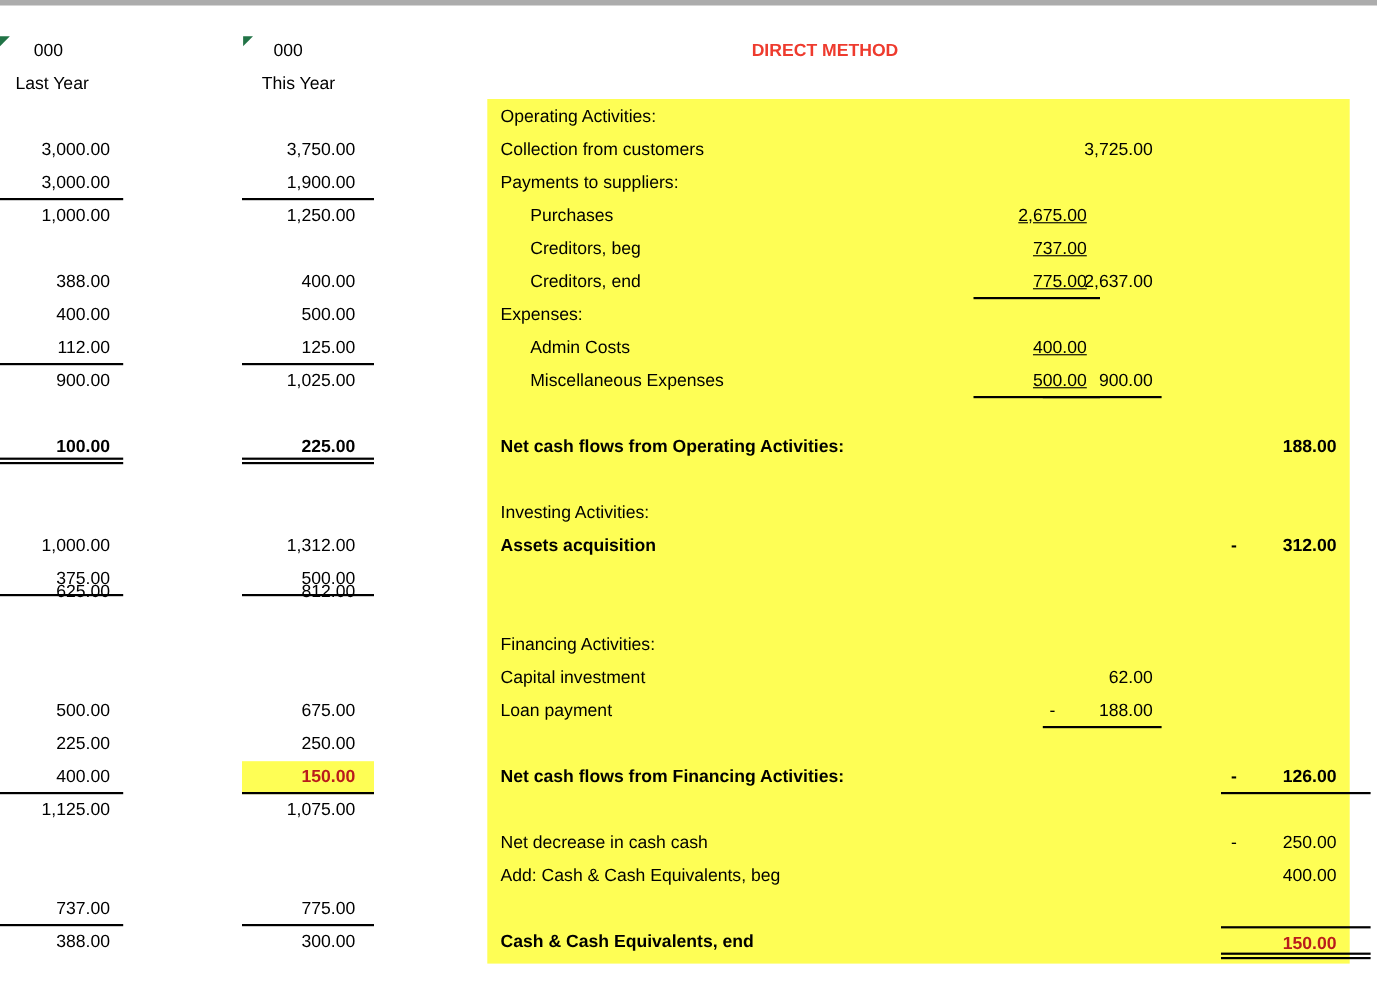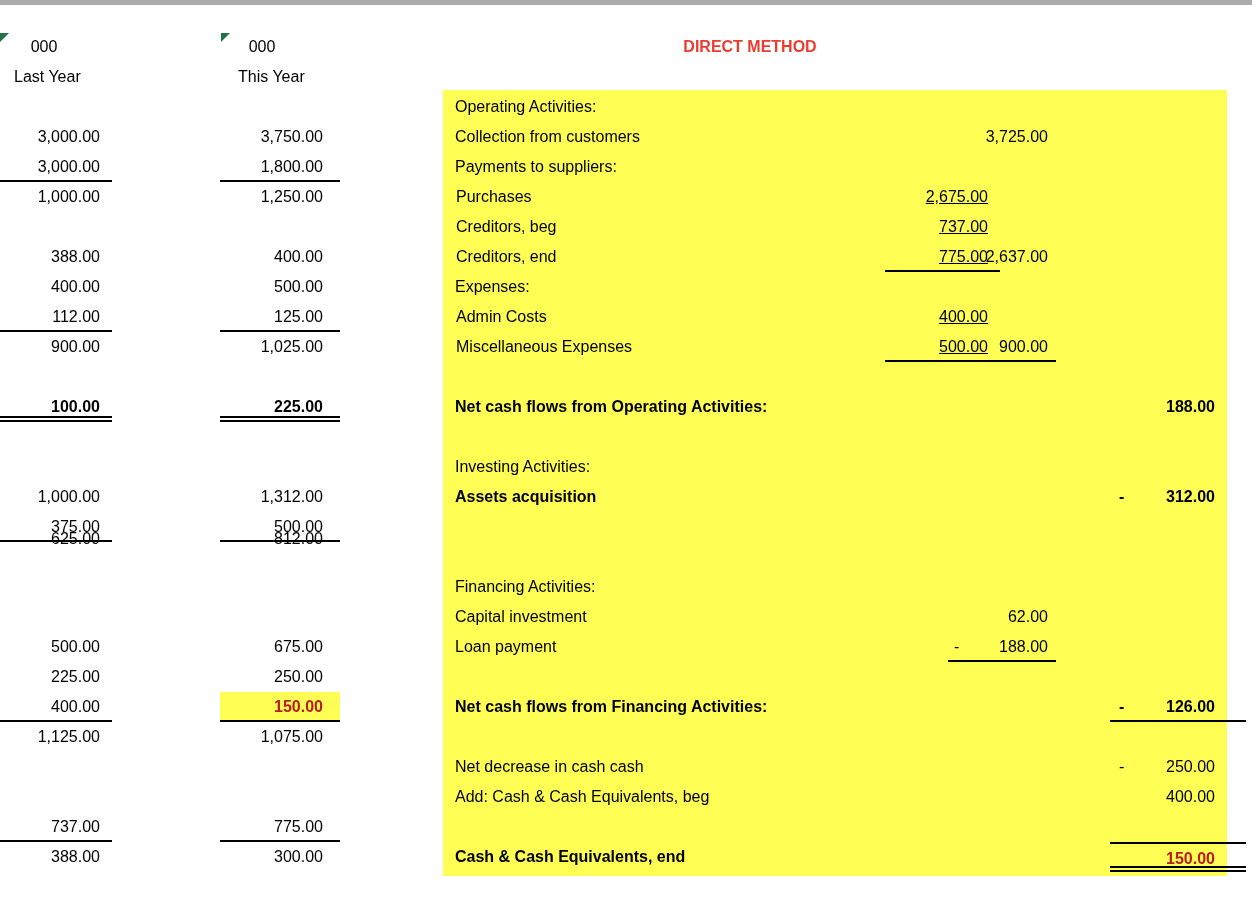--- a/index.html
+++ b/index.html
@@ -15,21 +15,21 @@
   .cell { position:absolute; top:0; height:30px; line-height:30px; white-space:nowrap; }
   
   .ca { left:0; width:112px; text-align:right; padding-right:12px; }
   .cb { left:220px; width:120px; text-align:right; padding-right:17px; }
   .ca.hdr { text-align:left; padding:0 0 0 14px; }
   .cb.hdr { text-align:left; padding:0 0 0 18px; }
   .ca.ctr { text-align:center; padding-right:24px; }
   .cb.ctr { text-align:center; padding-right:36px; }
   
   .lbl { left:455px; }
-  .lbl.ind { left:456px; }
+  .lbl.ind { left:482px; }
   .n1 { left:885px; width:115px; text-align:right; padding-right:12px;text-decoration:underline; }
   .n2 { left:948px; width:108px; text-align:right; padding-right:8px; }
   .n3 { left:1110px; width:136px; text-align:right; padding-right:31px; }
   .flexcell { display:flex; justify-content:space-between; text-align:right; }
   .n2.flexcell { padding-left:6px; }
   .n3.flexcell { padding-left:9px; }
   
   .ul  { border-bottom:2px solid #000; }
   .dul { border-bottom:6px double #000; }
   .tl  { border-top:2px solid #000; }
@@ -72,21 +72,21 @@
 
 <div class="row" style="top:122px">
   <div class="cell ca">3,000.00</div>
   <div class="cell cb">3,750.00</div>
   <div class="cell lbl">Collection from customers</div>
   <div class="cell n2">3,725.00</div>
 </div>
 
 <div class="row" style="top:152px">
   <div class="cell ca ul">3,000.00</div>
-  <div class="cell cb ul">1,800.00</div>
+  <div class="cell cb ul">1,900.00</div>
   <div class="cell lbl">Payments to suppliers:</div>
 </div>
 
 <div class="row" style="top:182px">
   <div class="cell ca">1,000.00</div>
   <div class="cell cb">1,250.00</div>
   <div class="cell lbl ind">Purchases</div>
   <div class="cell n1">2,675.00</div>
 </div>
 

